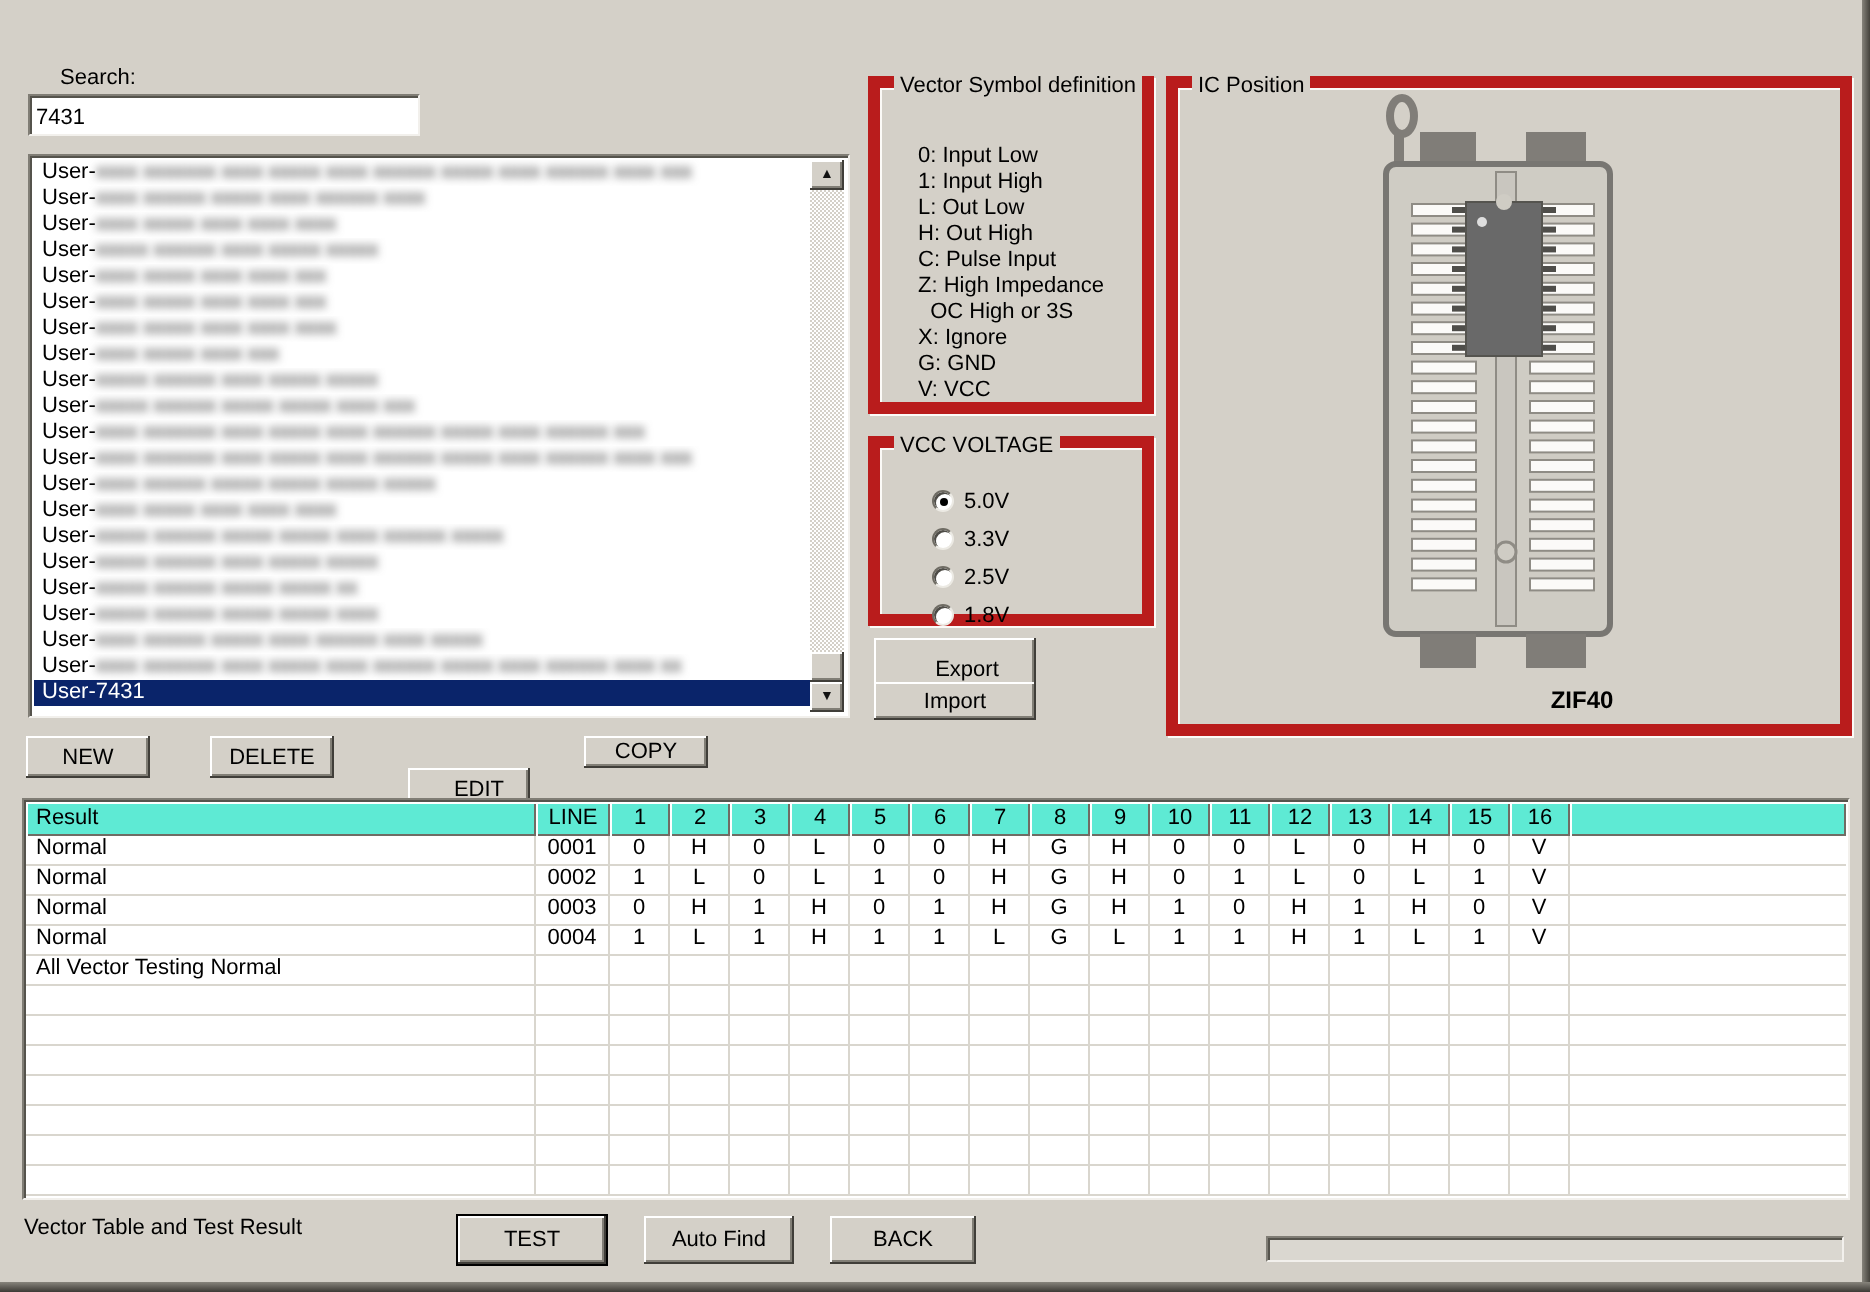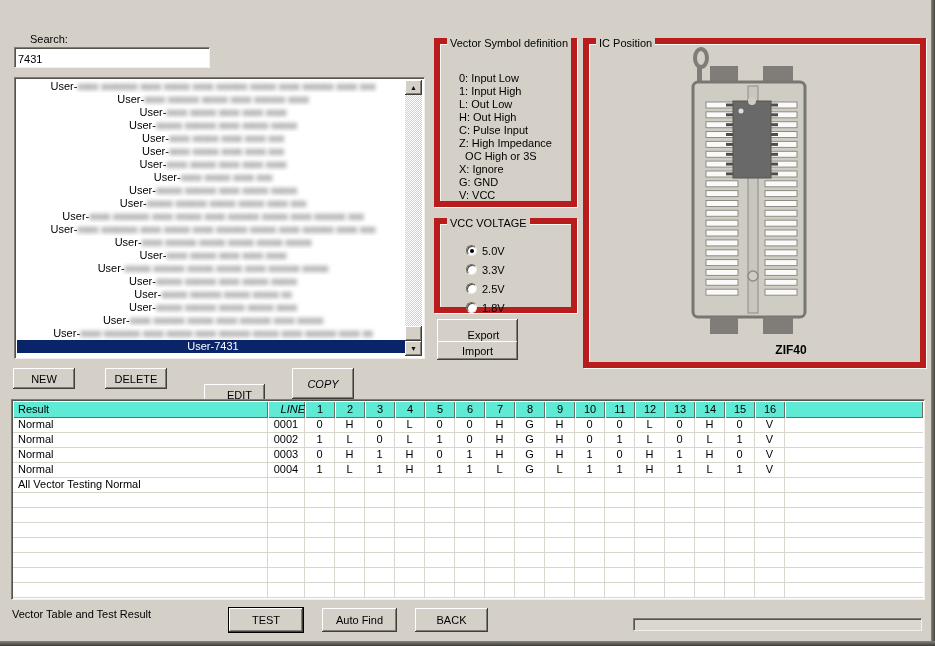--- a/index.html
+++ b/index.html
@@ -28,21 +28,21 @@
     box-shadow:inset 1px 1px 0 #55534c;
     background:#fff;
   }
   .search-input{
     position:absolute;left:14px;top:47px;width:196px;height:21px;
     font-family:"Liberation Sans","DejaVu Sans",sans-serif;font-size:11px;
     padding:2px 3px 0 3px;outline:none;
   }
   .listbox{position:absolute;left:14px;top:77px;width:411px;height:282px;overflow:hidden;}
   .list-items{position:absolute;left:2px;top:2px;right:19px;bottom:2px;overflow:hidden;}
-  .list-item{height:13px;line-height:13px;white-space:pre;overflow:hidden;padding-left:4px;text-align:center;}
+  .list-item{height:13px;line-height:13px;white-space:pre;overflow:hidden;padding-left:4px;}
   .li-blur{filter:blur(2px);color:#3d3d3d;letter-spacing:-.3px;}
   .list-item.selected{background:#0a246a;color:#fff;}
   .scrollbar{position:absolute;top:2px;right:2px;bottom:2px;width:17px;
     background:conic-gradient(#fff 25%,#d4d0c8 0 50%,#fff 0 75%,#d4d0c8 0);background-size:2px 2px;}
   .sb-btn{position:absolute;left:0;width:17px;height:15px;background:#d4d0c8;
     box-shadow:inset -1px -1px 0 #403e39,inset 1px 1px 0 #ffffff,inset -2px -2px 0 #817e76;
     display:flex;align-items:center;justify-content:center;font-size:7px;color:#111;}
   .sb-up{top:0;} .sb-down{bottom:0;}
   .sb-thumb{position:absolute;left:0;bottom:15px;width:17px;height:15px;background:#d4d0c8;
     box-shadow:inset -1px -1px 0 #403e39,inset 1px 1px 0 #ffffff,inset -2px -2px 0 #817e76;}
@@ -61,21 +61,21 @@
   .radio{position:relative;width:11px;height:11px;border-radius:50%;background:#fff;
     border:1px solid;border-color:#6f6c64 #eceae4 #eceae4 #6f6c64;box-shadow:inset 1px 1px 0 #4e4c47;}
   .radio.checked::after{content:"";position:absolute;left:3px;top:3px;width:4px;height:4px;border-radius:50%;background:#000;}
   .radio-label{padding-left:5px;}
   .table-wrap{position:absolute;left:11px;top:399px;width:914px;height:201px;overflow:hidden;}
   .table-inner{position:absolute;left:1px;top:1px;right:1px;bottom:1px;overflow:hidden;}
   .table-header{display:flex;height:17px;background:#d4d0c8;}
   .th{background:#5eead4;font-size:11px;line-height:16px;
     box-shadow:inset 1px 1px 0 #fff,inset -1px -1px 0 #6f6c64;flex:none;}
   .th-result{width:255px;padding-left:5px;}
-  .th-line{width:37px;text-align:right;font-style:italic;}
+  .th-line{width:37px;text-align:center;}
   .th-pin{width:30px;text-align:center;}
   .th-fill{flex:1;}
   .tr{display:flex;height:15px;flex:none;}
   .td{border-right:1px solid #d9d6ce;border-bottom:1px solid #d9d6ce;font-size:11px;line-height:13px;flex:none;overflow:hidden;white-space:nowrap;}
   .td-result{width:255px;padding-left:5px;}
   .td-line{width:37px;text-align:center;}
   .td-pin{width:30px;text-align:center;}
   .td-fill{flex:1;border-right:none;}
   .progress{position:absolute;left:633px;top:618px;width:289px;height:13px;background:#dad7d0;}
   .zif-label{position:absolute;left:583px;top:343px;width:336px;text-align:center;font-weight:bold;font-size:12px;margin-left:40px;}
@@ -120,21 +120,21 @@
       <div class="sb-thumb"></div>
       <div class="sb-btn sb-down">
           <span>▼</span>
         </div>
     </div>
   </div>
 
   <div class="btn" style="left:13px;top:368px;width:62px;height:21px;">NEW</div>
   <div class="btn" style="left:105px;top:368px;width:62px;height:21px;">DELETE</div>
   <div class="btn" style="left:204px;top:384px;width:61px;height:21px;padding-left:10px;">EDIT</div>
-  <div class="btn" style="left:292px;top:368px;width:62px;height:31px;font-style:italic;">COPY</div>
+  <div class="btn" style="left:292px;top:368px;width:62px;height:16px;">COPY</div>
 
   <div class="group" style="left:434px;top:38px;width:143px;height:169px;">
     <span class="group-title">Vector Symbol definition</span>
     <div class="sym-lines"><div class="sym-line">0: Input Low</div><div class="sym-line">1: Input High</div><div class="sym-line">L: Out Low</div><div class="sym-line">H: Out High</div><div class="sym-line">C: Pulse Input</div><div class="sym-line">Z: High Impedance</div><div class="sym-line">  OC High or 3S</div><div class="sym-line">X: Ignore</div><div class="sym-line">G: GND</div><div class="sym-line">V: VCC</div></div>
   </div>
 
   <div class="group" style="left:434px;top:218px;width:143px;height:95px;">
     <span class="group-title">VCC VOLTAGE</span>
     <div class="vcc-options">
         <div class="radio-row">

